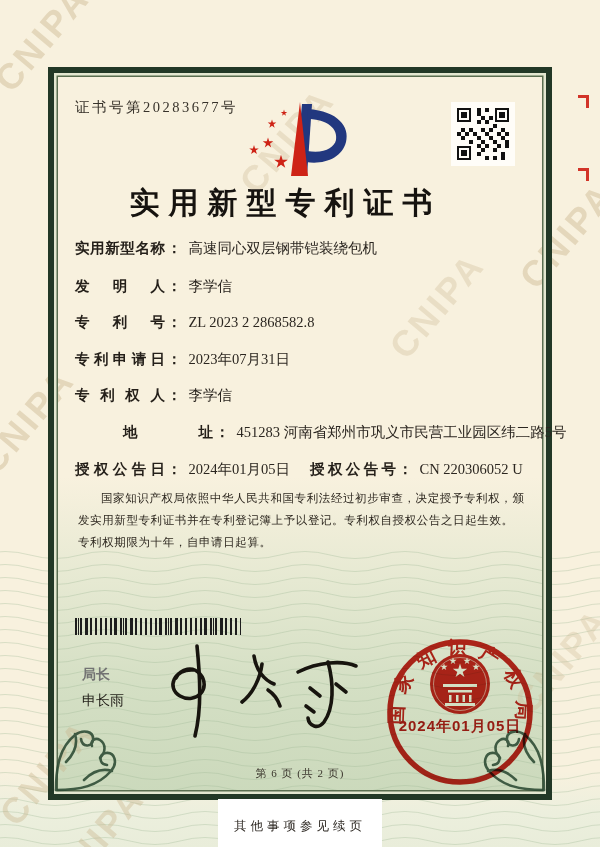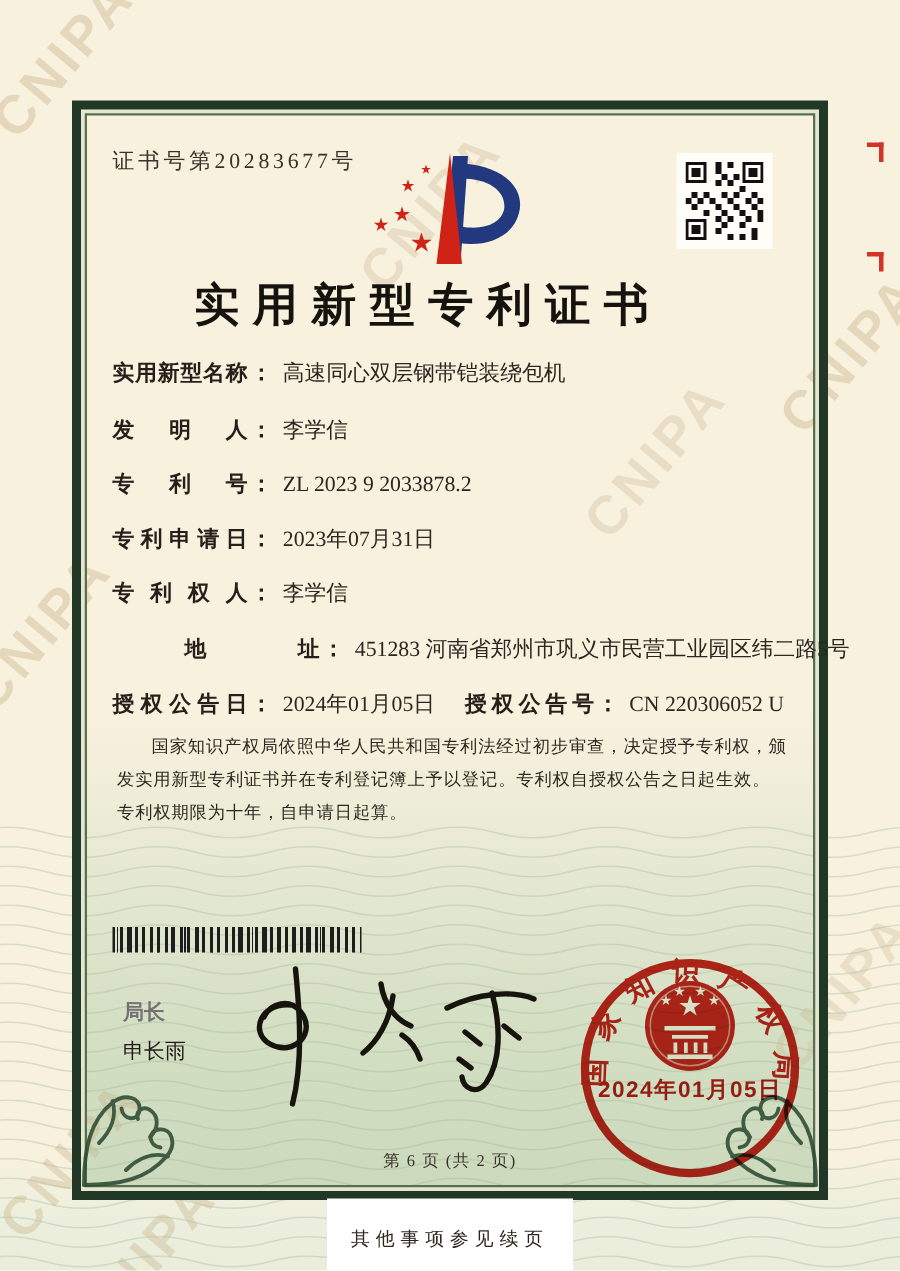--- a/index.html
+++ b/index.html
@@ -176,21 +176,21 @@
 
 <div class="content title">实用新型专利证书</div>
 
 <div class="content frow" style="top:239px;">
   <span class="fl">实用新型名称</span><span class="fc">：</span><span class="fv">高速同心双层钢带铠装绕包机</span>
 </div>
 <div class="content frow" style="top:277px;">
   <span class="fl">发明人</span><span class="fc">：</span><span class="fv">李学信</span>
 </div>
 <div class="content frow" style="top:313px;">
-  <span class="fl">专利号</span><span class="fc">：</span><span class="fv">ZL 2023 9 2033878.2</span>
+  <span class="fl">专利号</span><span class="fc">：</span><span class="fv">ZL 2023 2 2868582.8</span>
 </div>
 <div class="content frow" style="top:350px;">
   <span class="fl">专利申请日</span><span class="fc">：</span><span class="fv">2023年07月31日</span>
 </div>
 <div class="content frow" style="top:386px;">
   <span class="fl">专利权人</span><span class="fc">：</span><span class="fv">李学信</span>
 </div>
 <div class="content frow" style="top:423px;margin-left:48px;">
   <span class="fl">地址</span><span class="fc">：</span><span class="fv">451283 河南省郑州市巩义市民营工业园区纬二路5号</span>
 </div>

